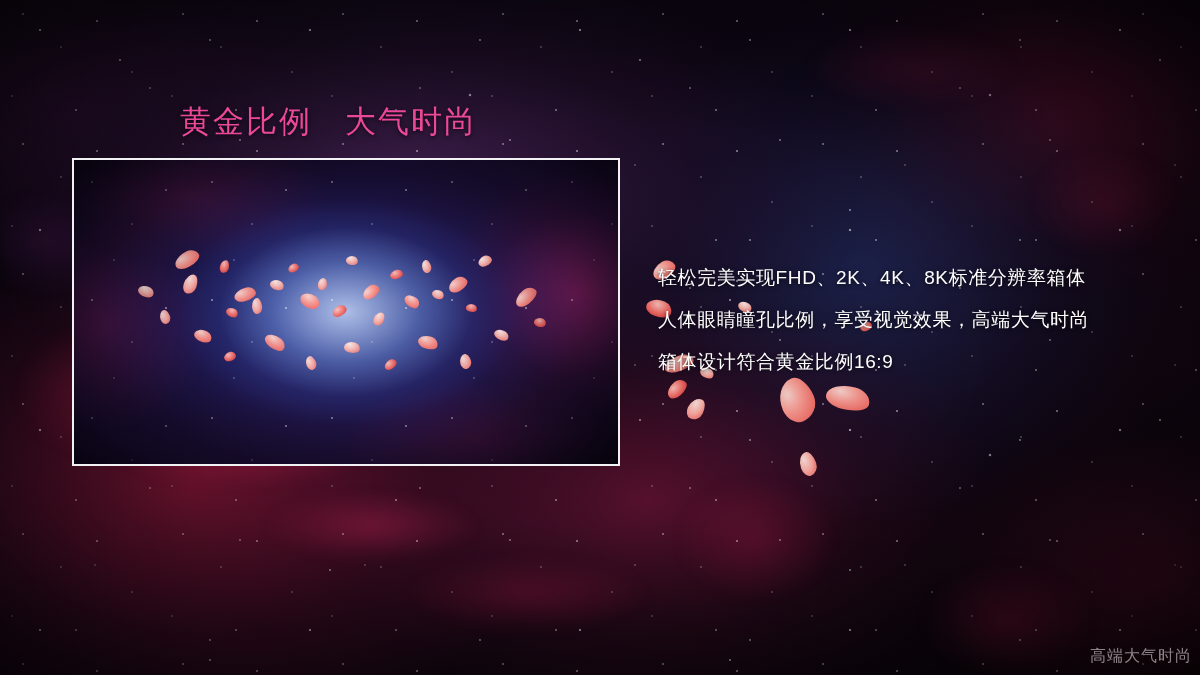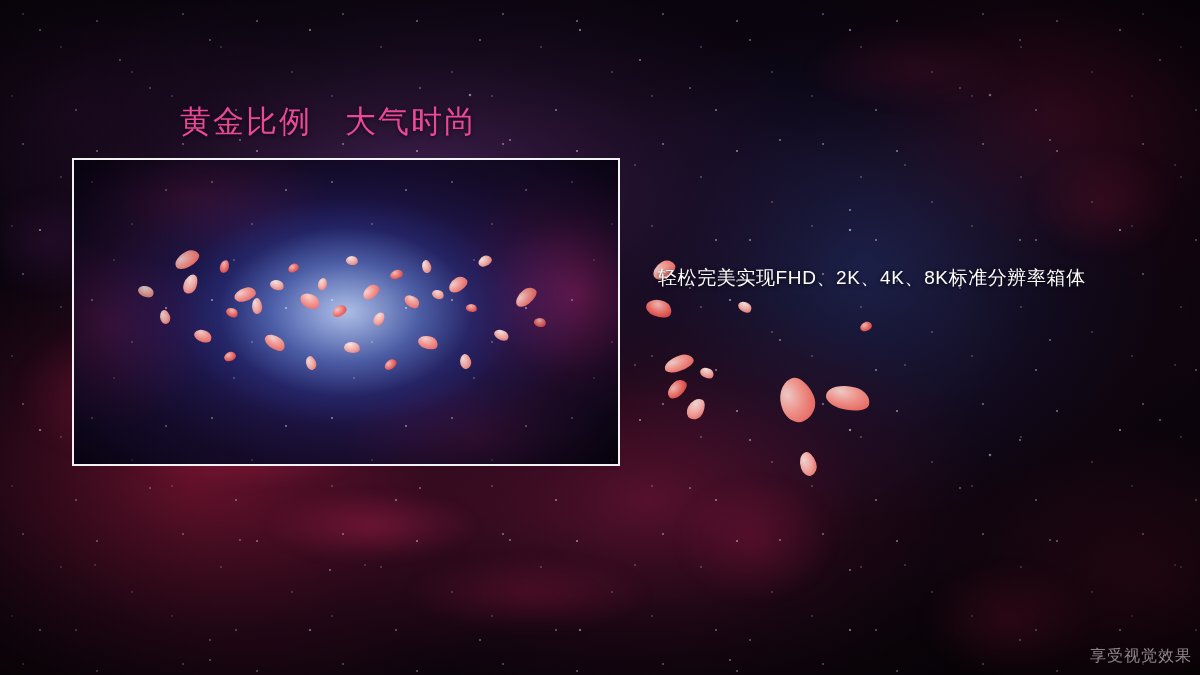--- a/index.html
+++ b/index.html
@@ -214,17 +214,19 @@
         <div class="petal pA" style="left: 440px; top: 130px; width: 24px; height: 14px; transform: rotate(-38deg); opacity: 0.92;"></div>
         <div class="petal pC" style="left: 460px; top: 158px; width: 12px; height: 9px; transform: rotate(18deg); opacity: 0.92;"></div>
         <div class="petal pB" style="left: 86px; top: 150px; width: 10px; height: 14px; transform: rotate(-20deg); opacity: 0.92;"></div>
         <div class="petal pD" style="left: 64px; top: 126px; width: 16px; height: 11px; transform: rotate(24deg); opacity: 0.92;"></div>
       </div>
     <div class="inner-vign"></div>
   </div>
 
   <div id="body-copy">
     <div class="line">轻松完美实现FHD、2K、4K、8K标准分辨率箱体</div>
+    <div class="line">人体眼睛瞳孔比例，享受视觉效果，高端大气时尚</div>
+    <div class="line">箱体设计符合黄金比例16:9</div>
   </div>
 
-  <div id="watermark">享受视觉效果</div>
+  <div id="watermark">高端大气时尚</div>
 
 </div>
 
 </body></html>

